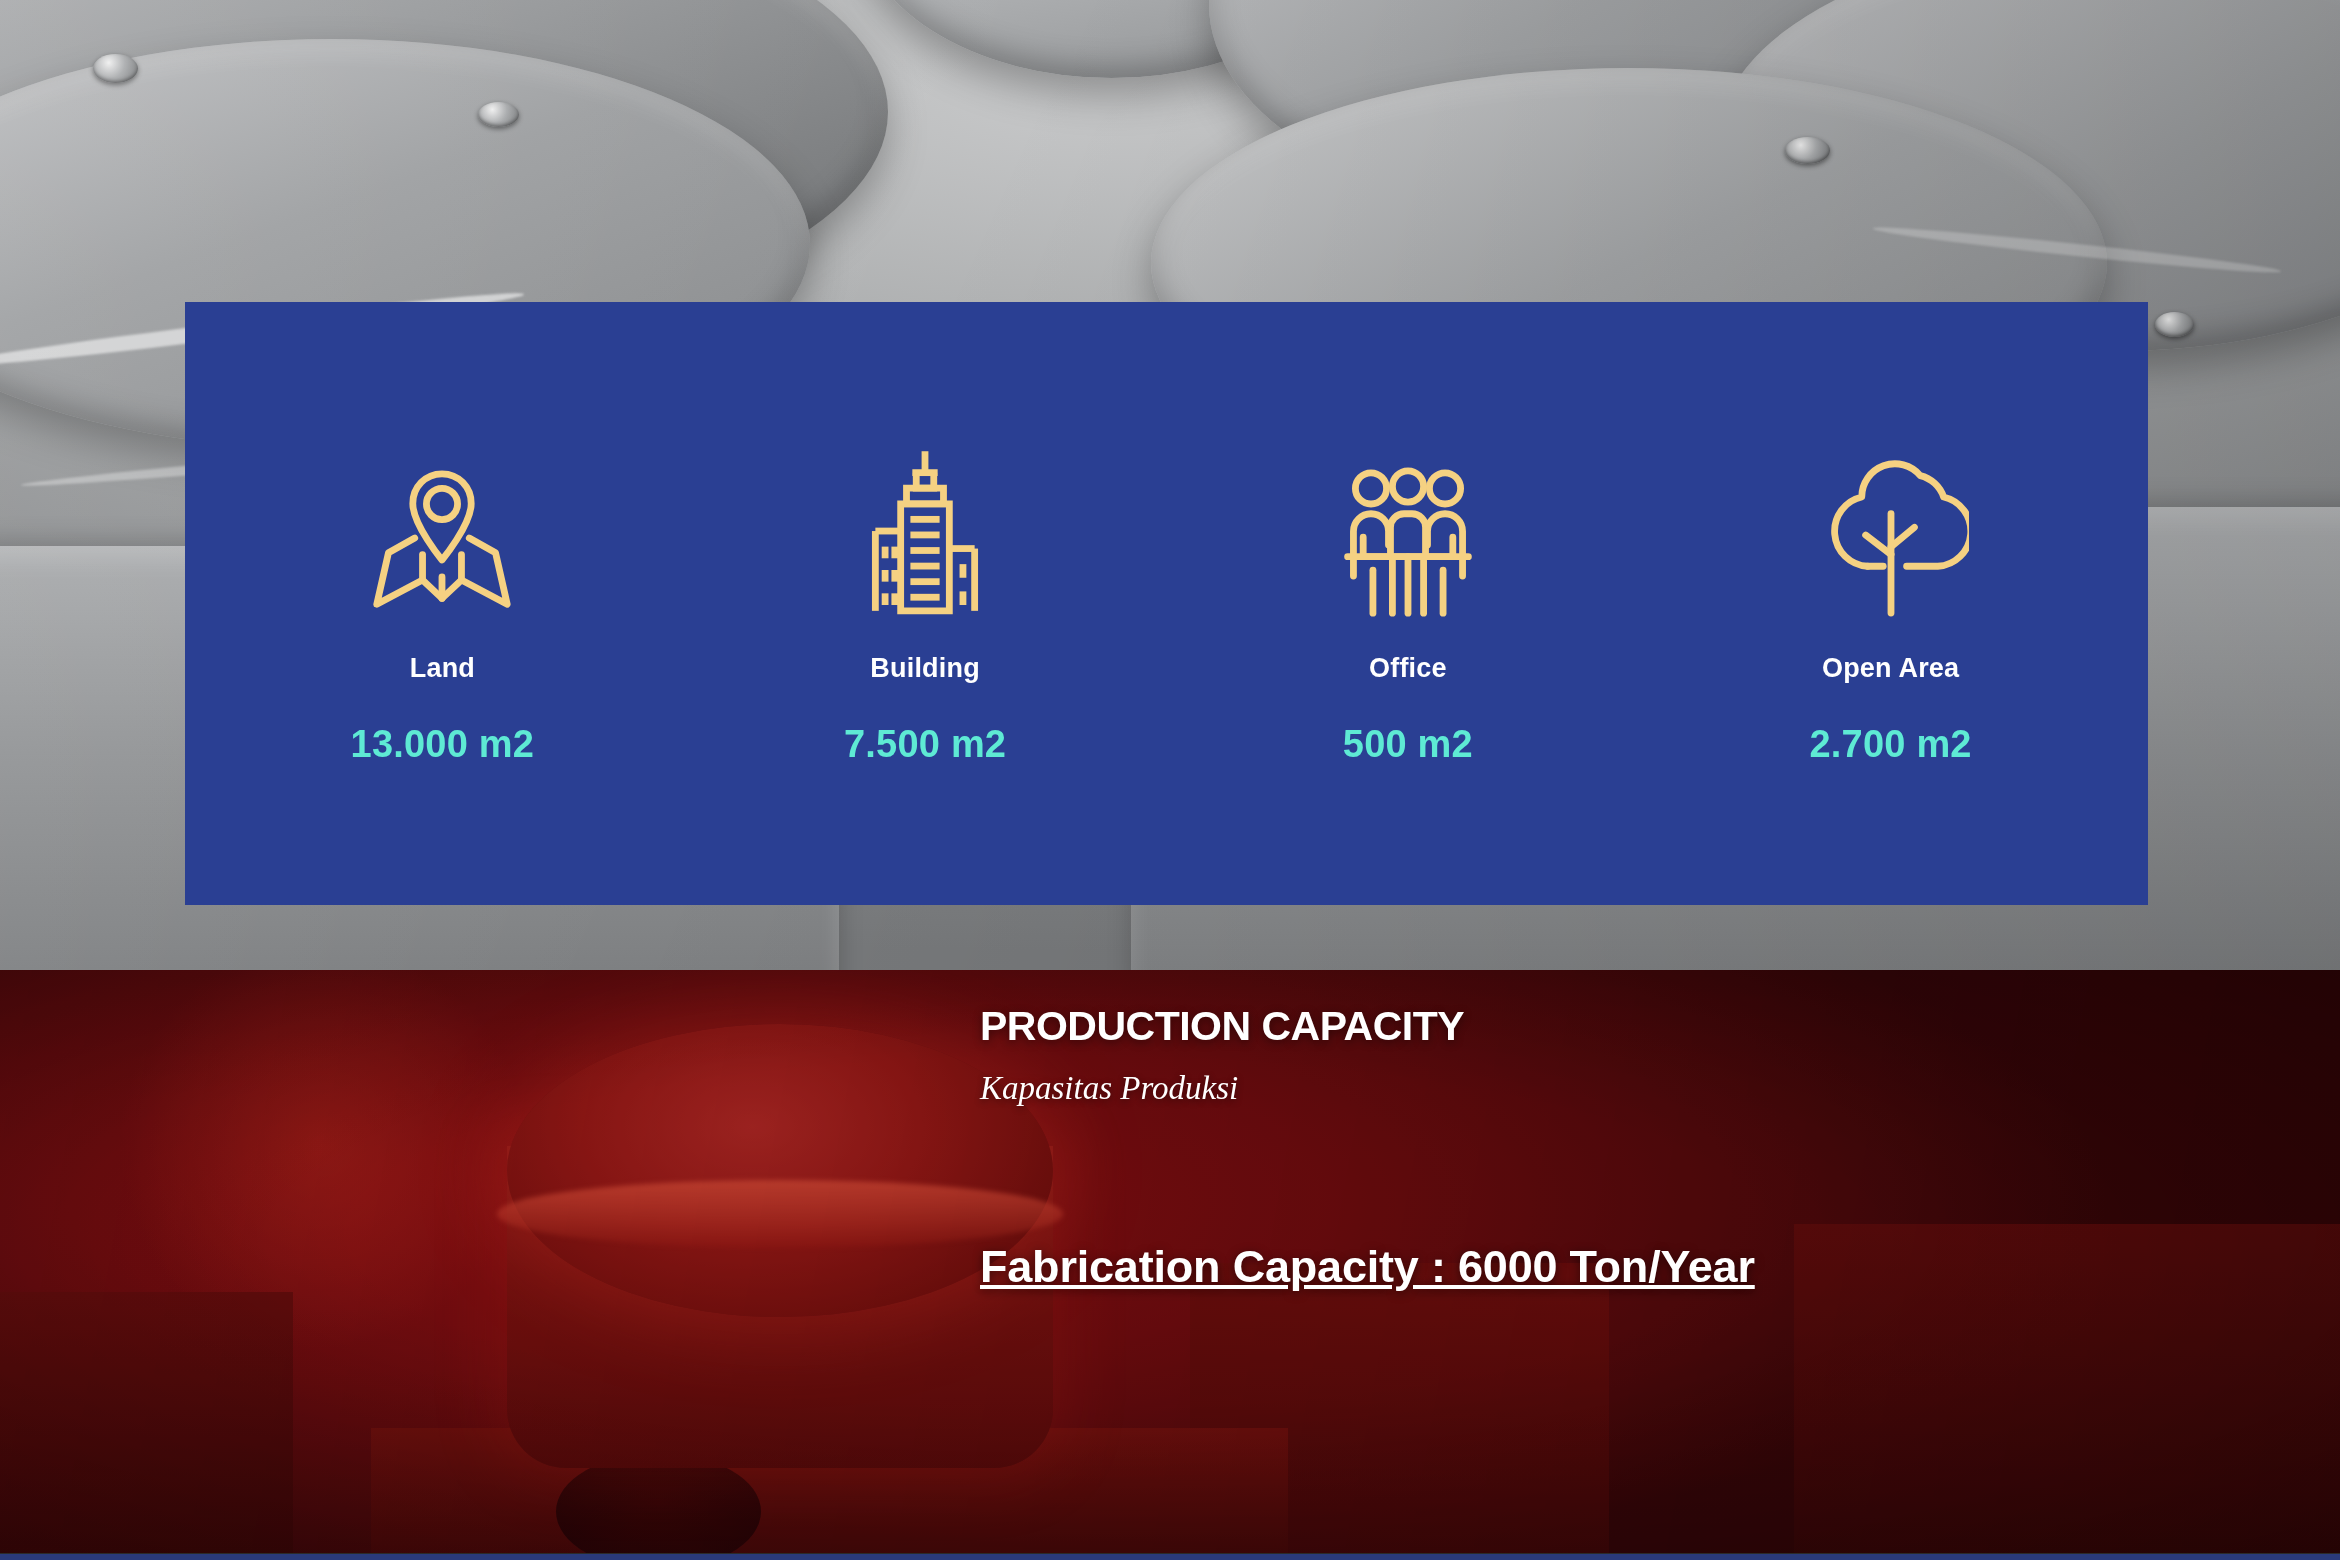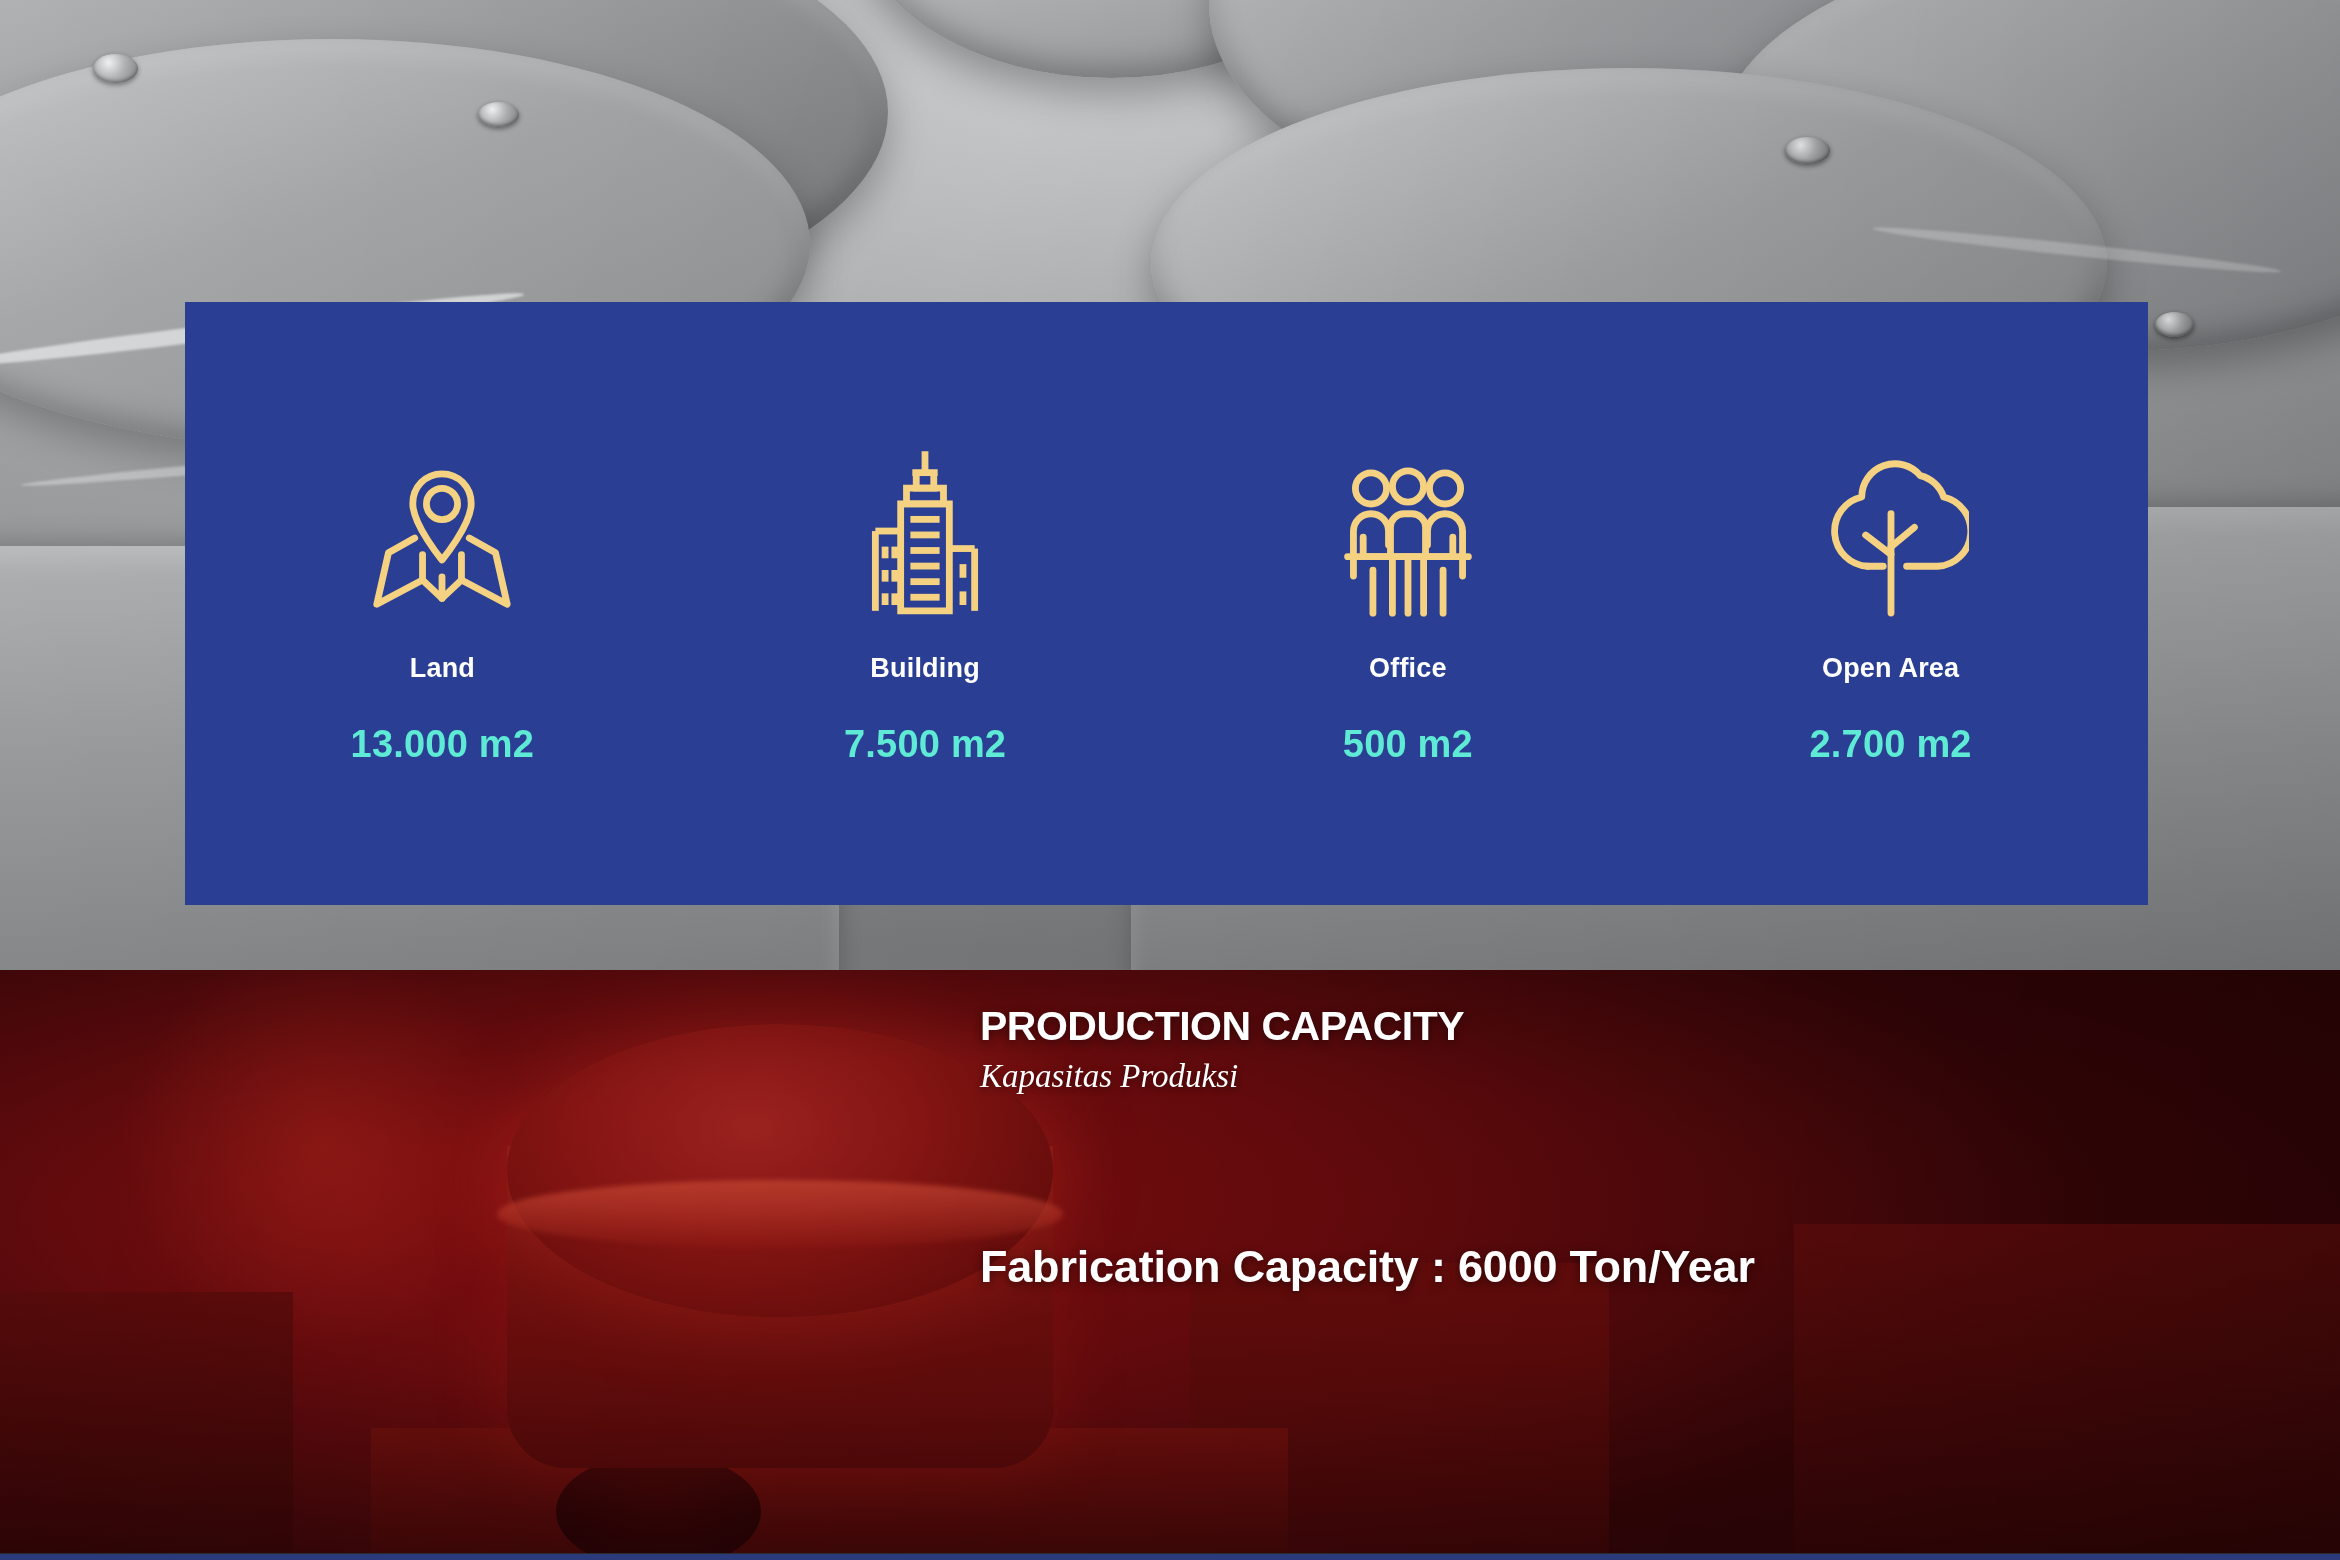--- a/index.html
+++ b/index.html
@@ -190,36 +190,37 @@
   .prod-title{
     color:#ffffff;
     font-size:41px;
     font-weight:bold;
     letter-spacing:-0.5px;
     line-height:1.04;
     text-shadow:0 2px 9.8px rgba(0,0,0,.45);
     white-space:nowrap;
   }
   .prod-subtitle{
-    margin-top:10px;
+    margin-top:22px;
     color:#ffffff;
     font-family:"Liberation Serif", serif;
     font-style:italic;
     font-size:33px;
     line-height:1.1;
     text-shadow:0 2px 7.8px rgba(0,0,0,.45);
     white-space:nowrap;
   }
   .cap-line{
     color:#ffffff;
     font-size:45px;
     font-weight:bold;
     letter-spacing:-0.2px;
     white-space:nowrap;
     text-shadow:0 2px 9.8px rgba(0,0,0,.5);
+    text-decoration:underline;
   }
   .cap-1{ position:absolute; left:980px; top:1241px; }
   .cap-2{ position:absolute; left:980px; top:1375px; }
 </style>
 </head>
 <body>
 
 <div class="slide">
 
   <div class="top-photo">

